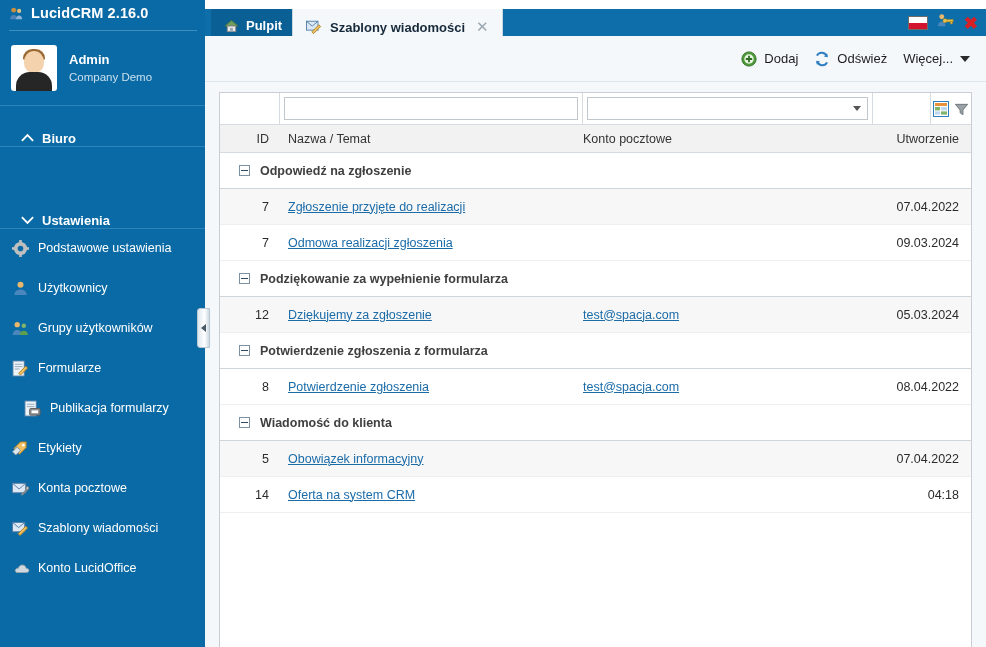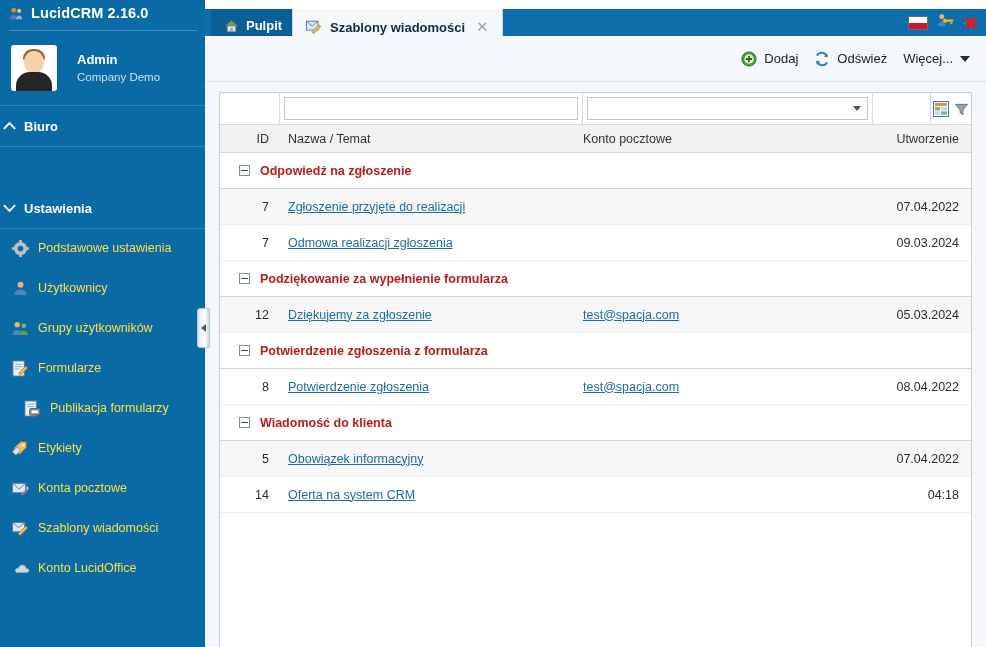--- a/index.html
+++ b/index.html
@@ -60,40 +60,40 @@
   .avatar .hair {
     position: absolute; left: 12px; top: 4px;
     width: 22px; height: 11px; border-radius: 11px 11px 2px 2px;
     background: #9a6a34;
   }
   .avatar .body {
     position: absolute; left: 5px; top: 27px;
     width: 36px; height: 20px; border-radius: 14px 14px 0 0;
     background: #262626;
   }
-  .user-meta { margin-left: 20px; line-height: 1.25; }
+  .user-meta { margin-left: 12px; line-height: 1.25; }
   .user-name { font-size: 13px; font-weight: bold; color: #ffffff; }
   .user-org  { font-size: 11.5px; color: #c8e0ef; margin-top: 2px;}
 
   .nav-section {
-    height: 40px; display: flex; align-items: center;
-    padding-left: 2px; position: relative;
+    height: 40px; display: flex; align-items: flex-end;
+    padding-left: 20px; position: relative;
     border-bottom: 1px solid #2e84b8;
     cursor: default;
   }
   .nav-section .chev { width: 22px; color:#ffffff; font-size: 13px; }
   .nav-section .lbl  { font-size: 13px; font-weight: bold; color: #ffffff; }
   .nav-section .badge { position:absolute; right:12px; top:12px; }
 
   .nav-item {
     height: 40px; display: flex; align-items: center;
     padding-left: 12px; cursor: default;
   }
   .nav-item .ico { width: 26px; display:flex; align-items:center; }
-  .nav-item .lbl { font-size: 12.5px; color: #fde047; }
+  .nav-item .lbl { font-size: 12.5px; color: #ffffff; }
 
   #collapse-handle {
     position: absolute; left: 197px; top: 308px;
     width: 13px; height: 40px;
     background: linear-gradient(to right, #dfe8ee, #ffffff 60%, #cdd9e1);
     border: 1px solid #bac7d0;
     border-radius: 3px 0 0 3px;
     display: flex; align-items: center; justify-content: center;
     z-index: 20;
   }
@@ -200,21 +200,21 @@
     font-size: 12.5px; color: #333333;
   }
   .col-id    { width: 60px; text-align: right; padding-right: 11px; }
   .col-name  { width: 303px; padding-left: 8px; }
   .col-mail  { width: 290px; }
   .col-date  { width: 98px; text-align: right; padding-right: 12px; }
 
   .group-row {
     display: flex; align-items: center; height: 36px;
     padding-left: 19px;
-    font-size: 12.5px; font-weight: bold; color: #b91c1c;
+    font-size: 12.5px; font-weight: bold; color: #404040;
     border-bottom: 1px solid #cfd6db;
     background: #ffffff;
   }
   .expander {
     width: 11px; height: 11px; border: 1px solid #7c90a0;
     background: #ffffff; margin-right: 10px;
     display: flex; align-items: center; justify-content: center;
     flex: none;
   }
   .expander .minus { width: 7px; height: 1px; background: #31495c; }

